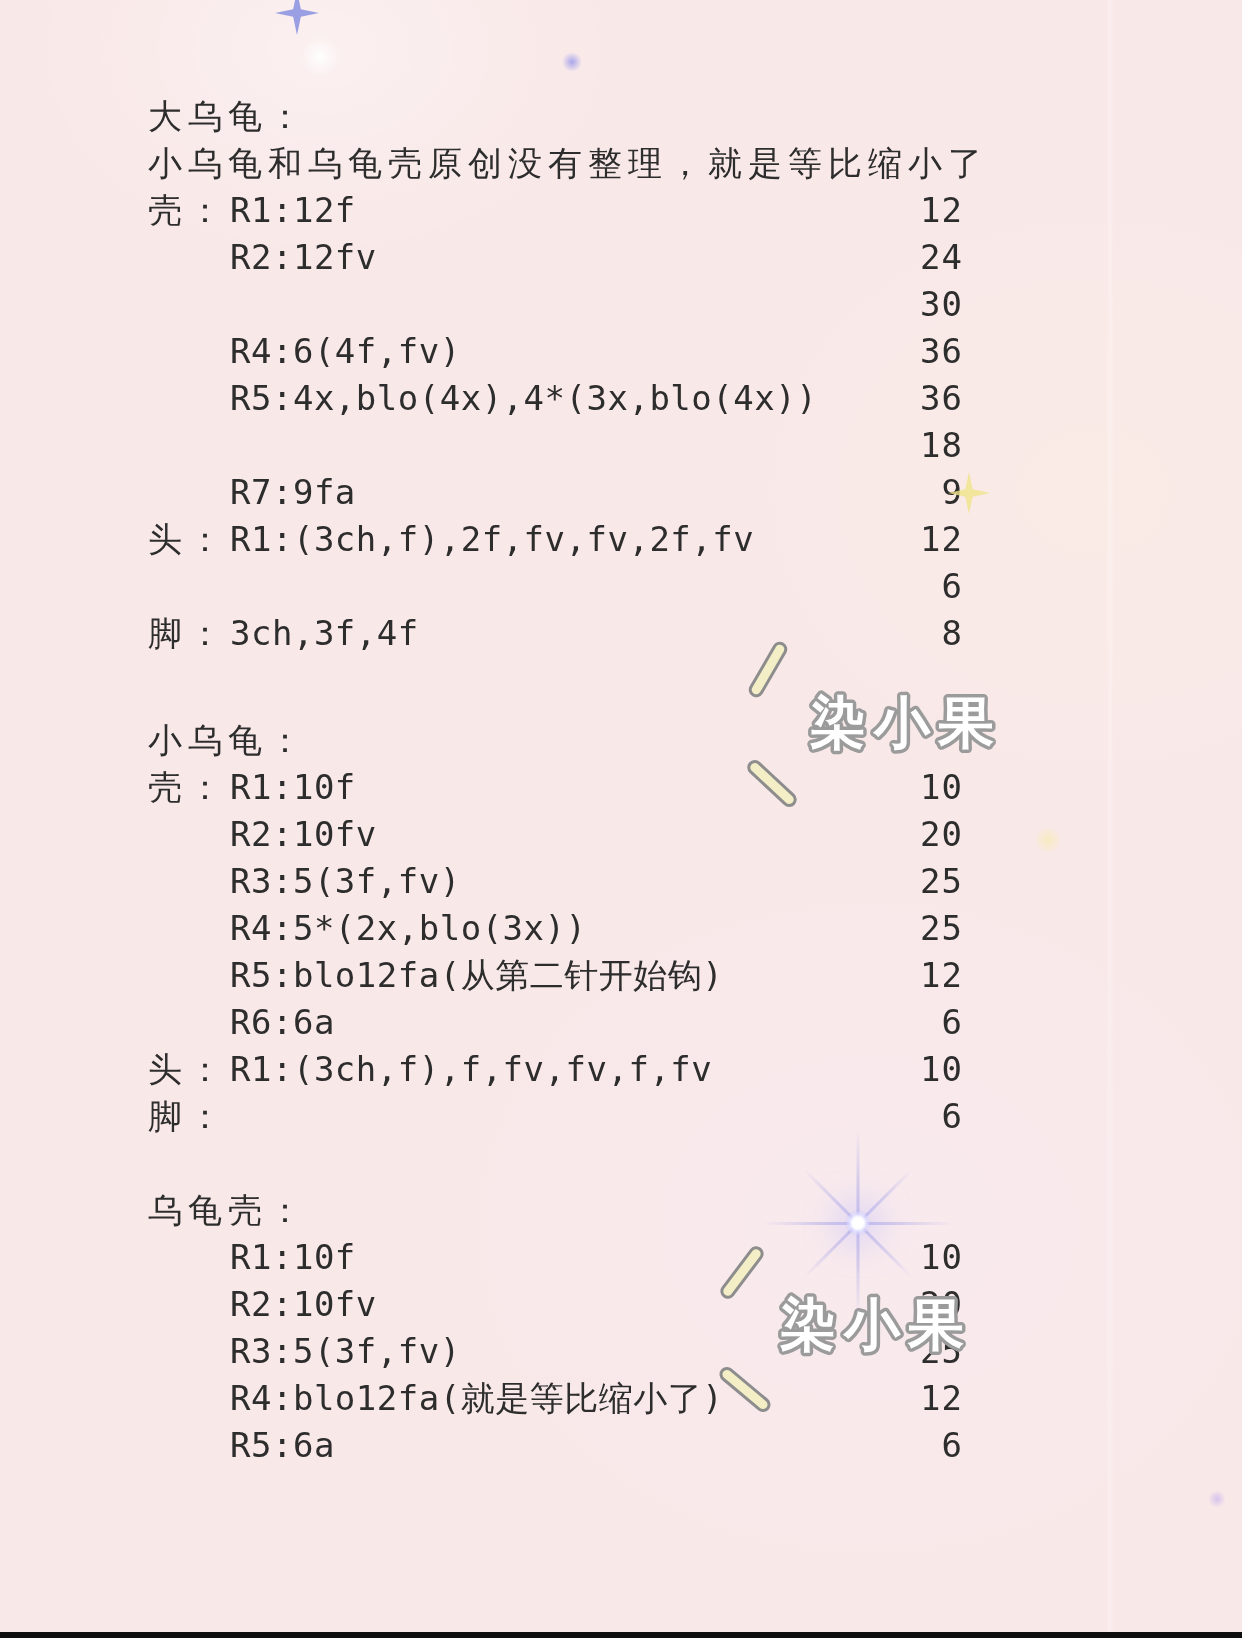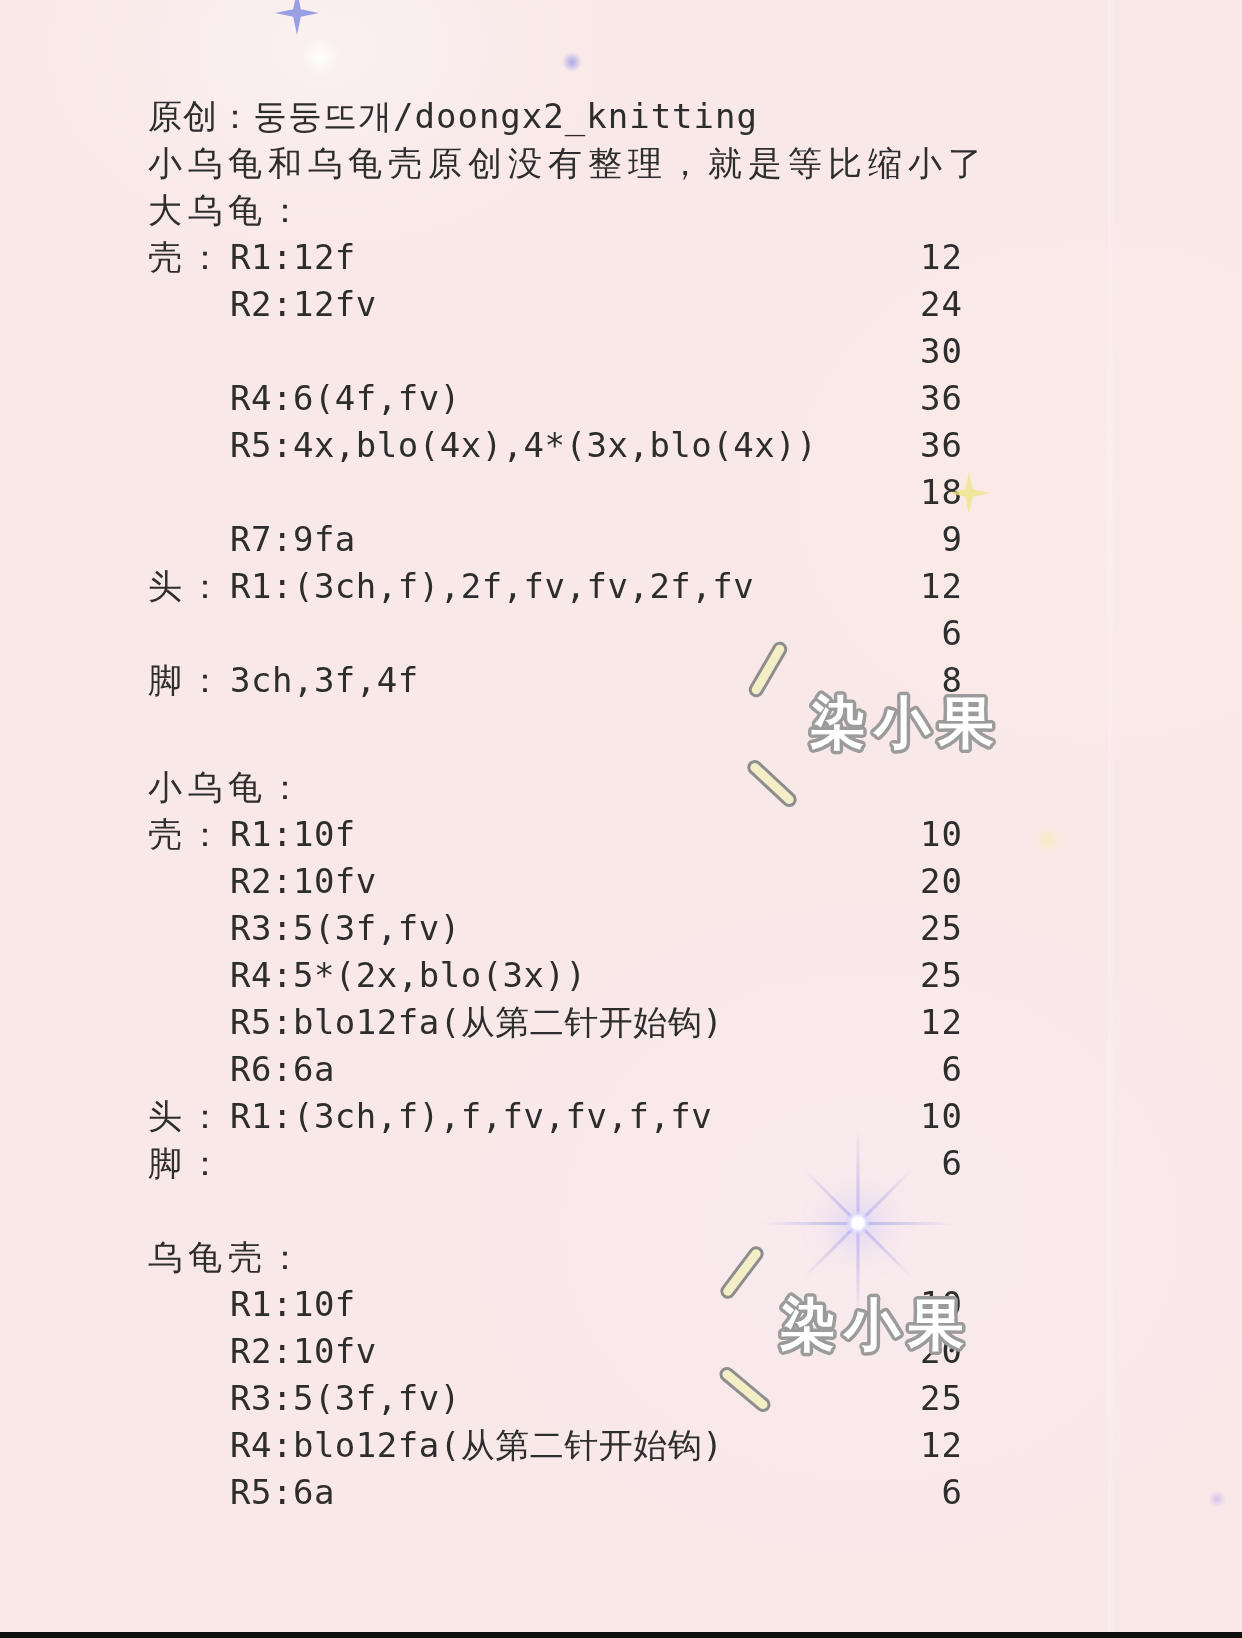--- a/index.html
+++ b/index.html
@@ -90,29 +90,26 @@
   .bottom-bar{position:absolute;left:0;bottom:0;width:1242px;height:6px;background:#0e0e0e;}
 </style>
 </head>
 <body>
 
 <div class="page">
 
   <div class="light-streak"></div>
 
   <div class="content">
-    <div class="row intro-line">
-      <span>原创：둥둥뜨개/doongx2_knitting</span>
-    </div>
+    <div class="row cjk">
+      <span>大乌龟：</span>
+    </div>
+
     <div class="row intro-line cjk">
       <span>小乌龟和乌龟壳原创没有整理，就是等比缩小了</span>
-    </div>
-
-    <div class="row cjk">
-      <span>大乌龟：</span>
     </div>
     <div class="row">
       <span class="lbl">壳：</span>
       <span class="ins">R1:12f</span>
       <span class="cnt">12</span>
     </div>
     <div class="row">
       <span class="lbl"></span>
       <span class="ins">R2:12fv</span>
       <span class="cnt">24</span>
@@ -215,21 +212,21 @@
       <span class="ins">R2:10fv</span>
       <span class="cnt">20</span>
     </div>
     <div class="row">
       <span class="lbl"></span>
       <span class="ins">R3:5(3f,fv)</span>
       <span class="cnt">25</span>
     </div>
     <div class="row">
       <span class="lbl"></span>
-      <span class="ins">R4:blo12fa(从第二针开始钩)</span>
+      <span class="ins">R4:blo12fa(就是等比缩小了)</span>
       <span class="cnt">12</span>
     </div>
     <div class="row">
       <span class="lbl"></span>
       <span class="ins">R5:6a</span>
       <span class="cnt">6</span>
     </div>
   </div>
 
   <div class="stroke s1"></div>

